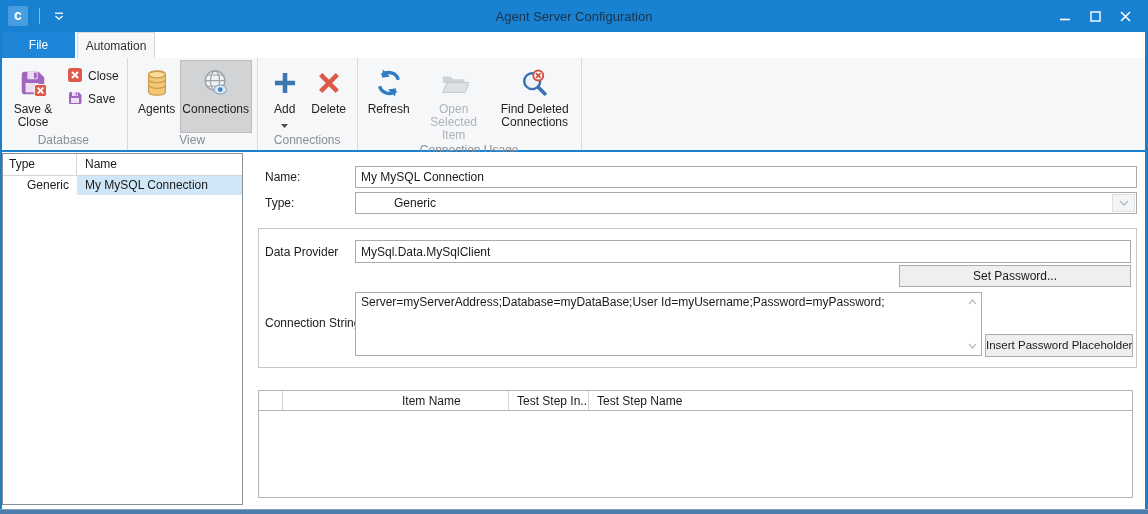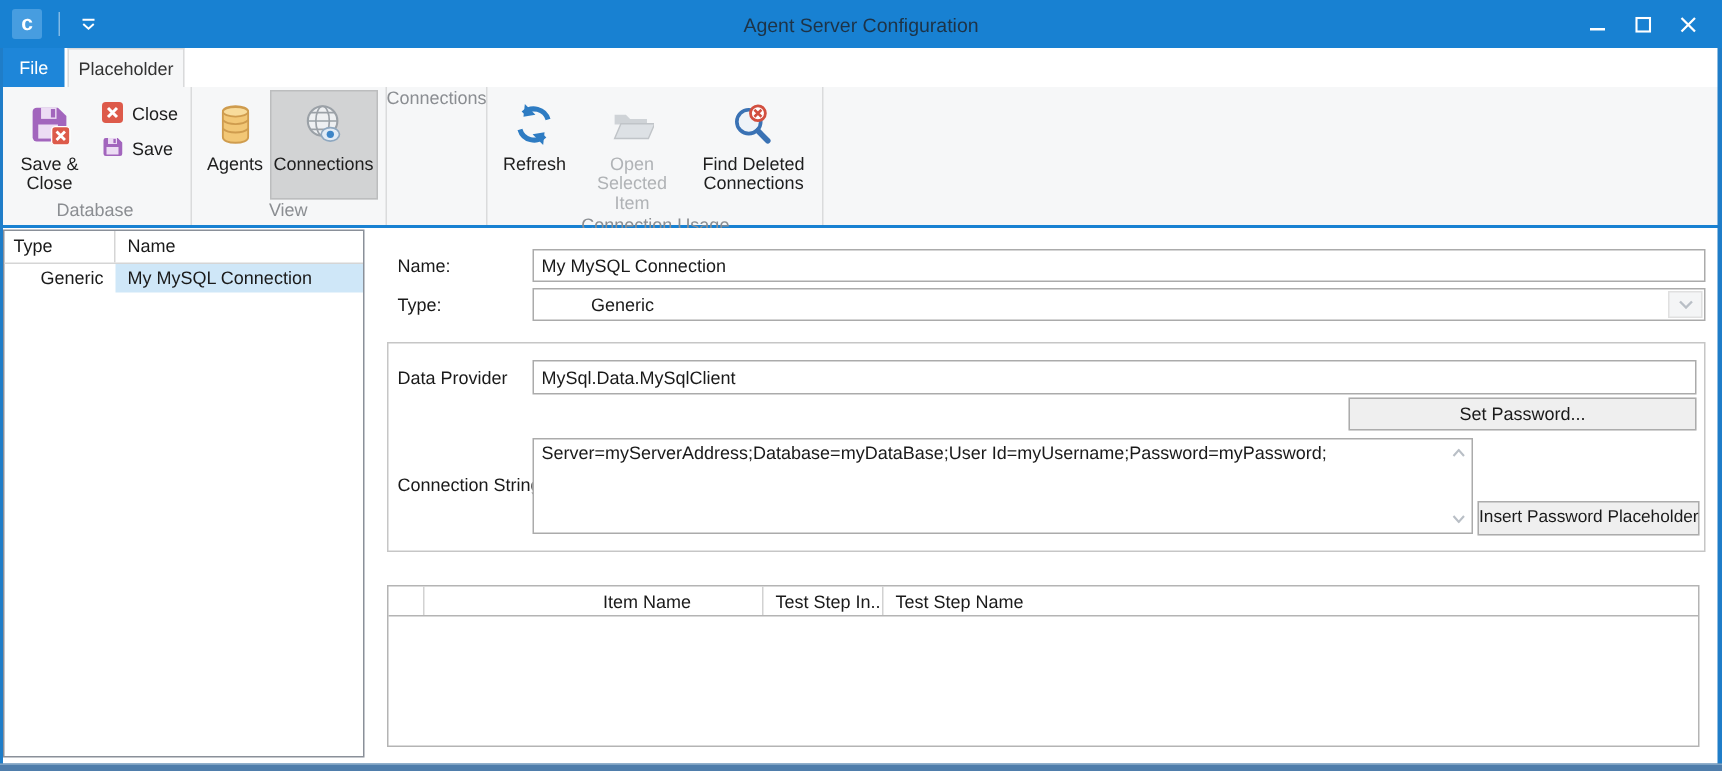--- a/index.html
+++ b/index.html
@@ -16,21 +16,21 @@
   .app-icon { width:20px; height:20px; margin-left:8px; background:#479de0; border-radius:2px; color:#fff; font-weight:bold; font-size:14px; line-height:19px; text-align:center; }
   .tb-sep { width:1px; height:16px; background:rgba(255,255,255,.45); margin:0 12px 0 11px; }
   .qat { width:14px; height:14px; display:flex; align-items:center; justify-content:center; }
   .title { position:absolute; left:0; right:0; text-align:center; font-size:13px; color:#1d3347; pointer-events:none; }
   .win-controls { position:absolute; right:8px; top:0; height:32px; display:flex; }
   .win-btn { width:30px; height:32px; display:flex; align-items:center; justify-content:center; }
 
   
   .tabrow { position:absolute; left:0; top:32px; right:0; height:26px; background:#fff; display:flex; }
   .tab { height:26px; line-height:26px; text-align:center; font-size:12px; }
-  .tab.file { width:41px; background:#1e86d9; color:#fff; margin-left:2px; }
+  .tab.file { width:73px; background:#1e86d9; color:#fff; margin-left:2px; }
   .tab.automation { width:78px; background:#f6f7f8; color:#333; border:1px solid #d9dadb; border-bottom:none; margin-left:2px; }
 
   
   .ribbon { position:absolute; left:0; top:58px; right:0; height:94px; background:#f6f7f8; border-bottom:2px solid #1881d2; display:flex; }
   .rgroup { display:flex; flex-direction:column; border-right:1px solid #dadbdc; }
   .rgroup-body { flex:1; display:flex; align-items:stretch; padding:2px 5px 0 6px; }
   .rgroup-label { height:17px; text-align:center; color:#8b8e92; font-size:12px; line-height:15px; }
   .bigbtn { display:flex; flex-direction:column; align-items:center; padding-top:5px; font-size:12px; color:#1e1e1e; text-align:center; line-height:13px; border:1px solid transparent; }
   .bigbtn .bicon { height:34px; display:flex; align-items:center; justify-content:center; margin-bottom:3px; }
   .bigbtn.selected { background:#d2d3d4; border-color:#bcbdbe; }
@@ -103,21 +103,21 @@
       <div class="win-btn">
           <svg width="11" height="11" viewBox="0 0 11 11">
             <path d="M1 1 l9 9 M10 1 l-9 9" stroke="#fff" stroke-width="1.5"></path>
           </svg>
         </div>
     </div>
   </div>
 
   <div class="tabrow">
     <div class="tab file">File</div>
-    <div class="tab automation">Placeholder</div>
+    <div class="tab automation">Automation</div>
   </div>
 
   <div class="ribbon">
 
     <div class="rgroup">
       <div class="rgroup-body">
         <div class="bigbtn" style="width:54px">
           <span class="bicon">
             <svg width="30" height="30" viewBox="0 0 32 32">
               <path d="M4 7 a3 3 0 0 1 3-3 h15 l6 6 v15 a3 3 0 0 1 -3 3 h-18 a3 3 0 0 1 -3 -3 z" fill="#a265bd"></path>
@@ -179,20 +179,43 @@
               <circle cx="20.5" cy="23" r="2.6" fill="#3e86c8"></circle>
             </svg>
           </span>
           <span>Connections</span>
         </div>
       </div>
       <div class="rgroup-label">View</div>
     </div>
 
     <div class="rgroup">
+      <div class="rgroup-body">
+        <div class="bigbtn" style="width:42px">
+          <span class="bicon">
+            <svg width="28" height="28" viewBox="0 0 32 32">
+                <path d="M16 4.5 v23 M4.5 16 h23" stroke="#3d76ae" stroke-width="5.2"></path>
+              </svg>
+          </span>
+          <span>Add</span>
+          <span class="dropmark">
+            <svg width="7" height="4" viewBox="0 0 7 4">
+                <path d="M0 0 h7 L3.5 4 Z" fill="#4a4a4a"></path>
+              </svg>
+          </span>
+        </div>
+        <div class="bigbtn" style="width:46px">
+          <span class="bicon">
+            <svg width="28" height="28" viewBox="0 0 32 32">
+                <path d="M6.5 6.5 l19 19 M25.5 6.5 l-19 19" stroke="#dd5a4a" stroke-width="5.2"></path>
+              </svg>
+          </span>
+          <span>Delete</span>
+        </div>
+      </div>
       <div class="rgroup-label">Connections</div>
     </div>
 
     <div class="rgroup">
       <div class="rgroup-body">
         <div class="bigbtn" style="width:50px">
           <span class="bicon">
             <svg width="30" height="30" viewBox="0 0 32 32">
               <g stroke="#2e7cc3" stroke-width="3.6" fill="none">
                 <path d="M26 12.5 A10.5 10.5 0 0 0 8.5 8"></path>

